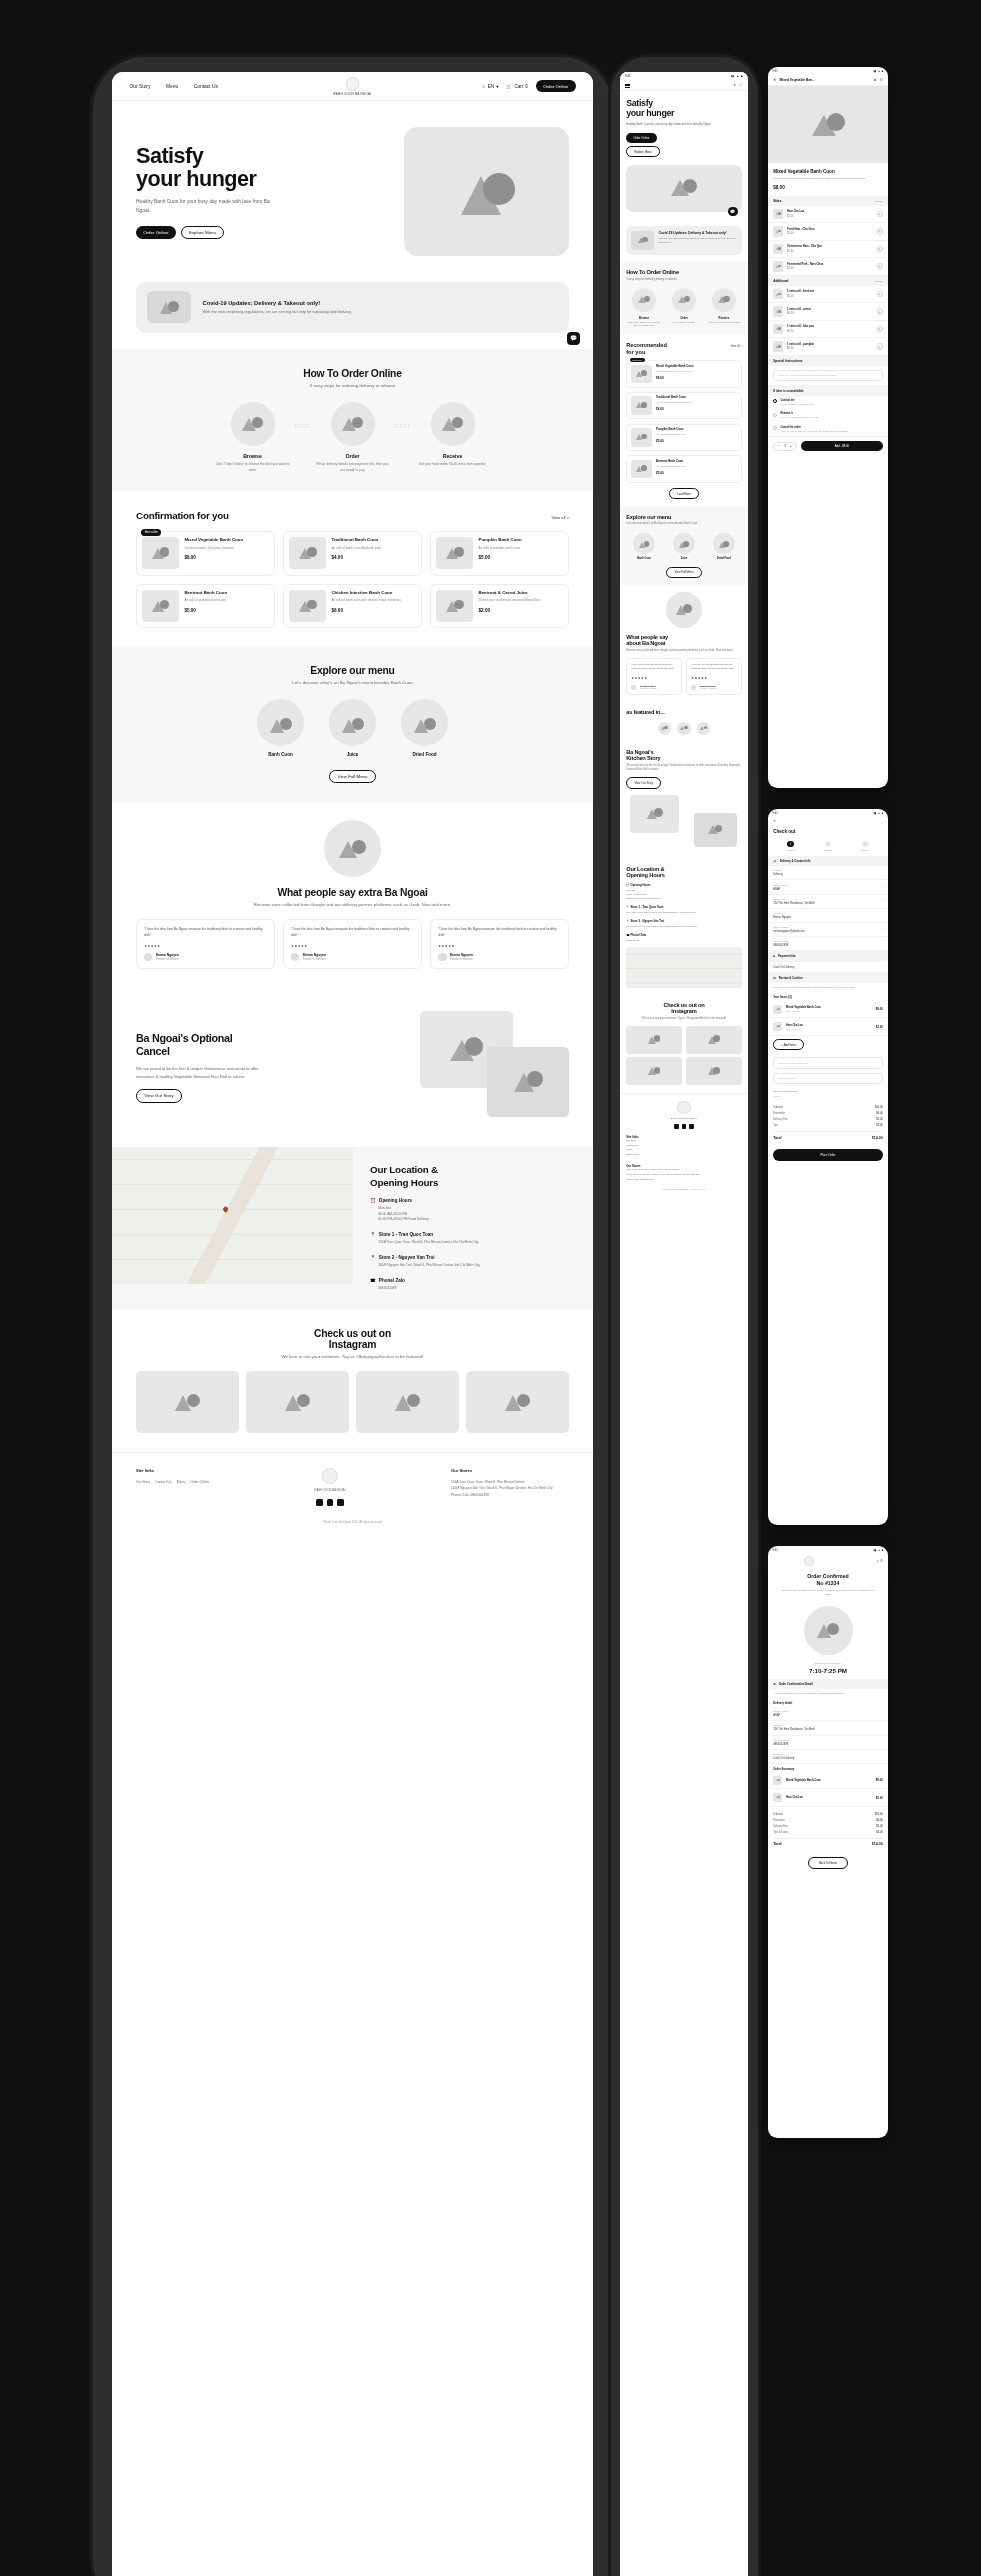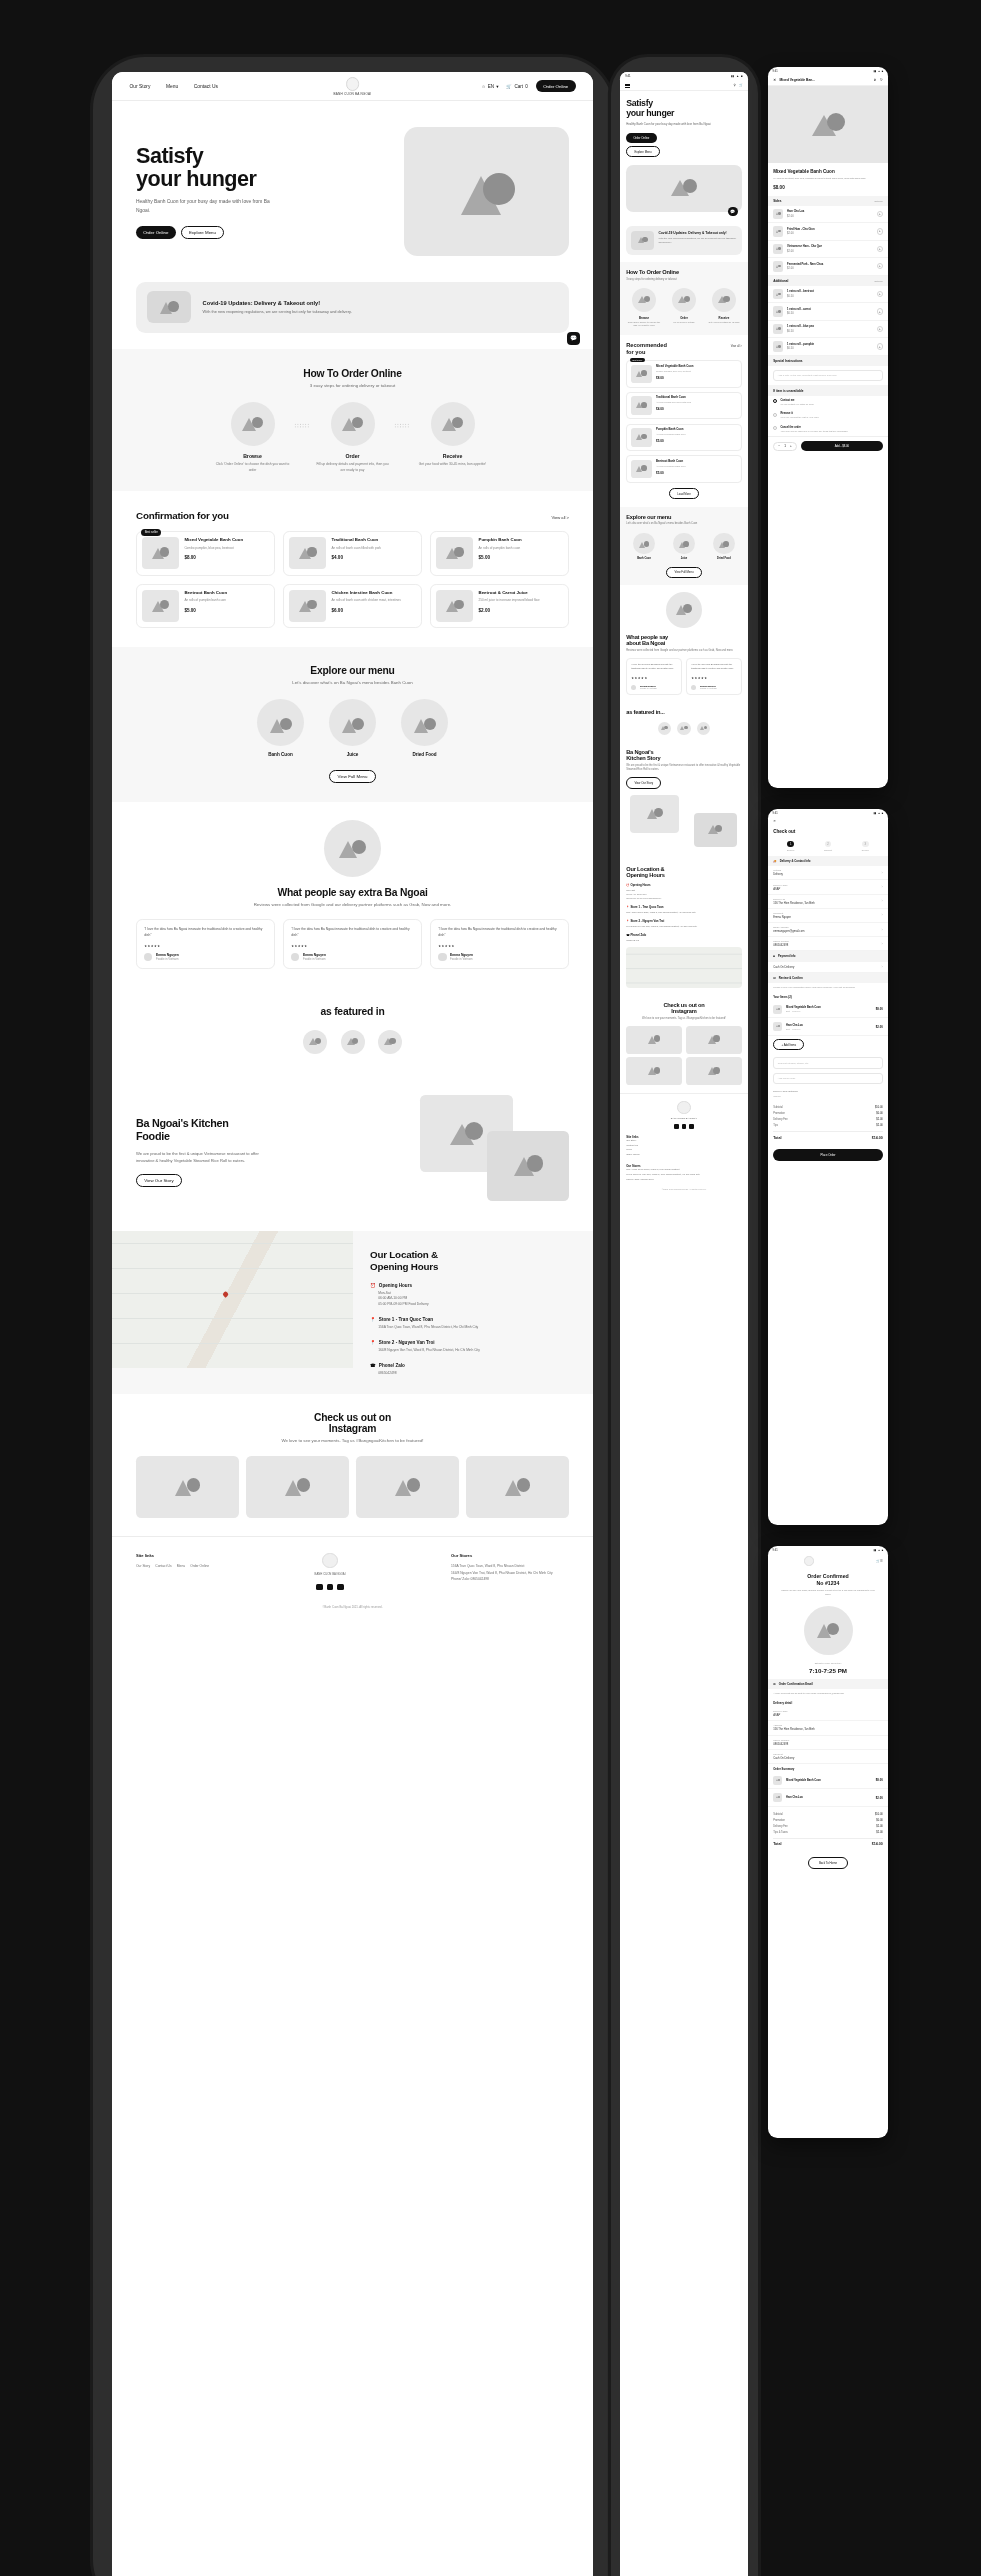--- a/index.html
+++ b/index.html
@@ -759,49 +759,26 @@
             <div class="av"></div>
             <div>
               <div class="nm">Emma Nguyen</div>
               <div class="rl">Foodie in Vietnam</div>
             </div>
           </div>
         </div>
       </div>
     </div>
 
-    <div class="sec">
-      <div class="sec-title">as featured in</div>
-      <div class="logos">
-        <div class="lg">
-          <span class="ph-glyph" style="width:12.4px;height:10.3px;">
-            <i class="tri" style="left:0.5px;top:1.5px;border-width:0 4.1px 7.2px 4.1px;"></i>
-            <i class="circ" style="right:0.5px;top:1px;width:6.2px;height:6.2px;"></i>
-          </span>
-        </div>
-        <div class="lg">
-          <span class="ph-glyph" style="width:12.4px;height:10.3px;">
-            <i class="tri" style="left:0.5px;top:1.5px;border-width:0 4.1px 7.2px 4.1px;"></i>
-            <i class="circ" style="right:0.5px;top:1px;width:6.2px;height:6.2px;"></i>
-          </span>
-        </div>
-        <div class="lg">
-          <span class="ph-glyph" style="width:12.4px;height:10.3px;">
-            <i class="tri" style="left:0.5px;top:1.5px;border-width:0 4.1px 7.2px 4.1px;"></i>
-            <i class="circ" style="right:0.5px;top:1px;width:6.2px;height:6.2px;"></i>
-          </span>
-        </div>
-      </div>
-    </div>
 
     <div class="story">
       <div class="story-copy">
         <h2>
-          <span>Ba Ngoai's Kitchen</span><br>
-          <span>Foodie</span>
+          <span>Ba Ngoai's Optional</span><br>
+          <span>Cancel</span>
         </h2>
         <p>We are proud to be the first &amp; unique Vietnamese restaurant to offer innovative &amp; healthy Vegetable Steamed Rice Roll to eaters.</p>
         <div style="margin-top:9.3px;">
           <button class="pill-btn ghost">View Our Story</button>
         </div>
       </div>
       <div class="story-art">
         <div class="b1">
           <span class="ph-glyph" style="width:36px;height:30px;">
             <i class="tri" style="left:2.1px;top:5.2px;border-width:0 12px 21.6px 12px;"></i>

